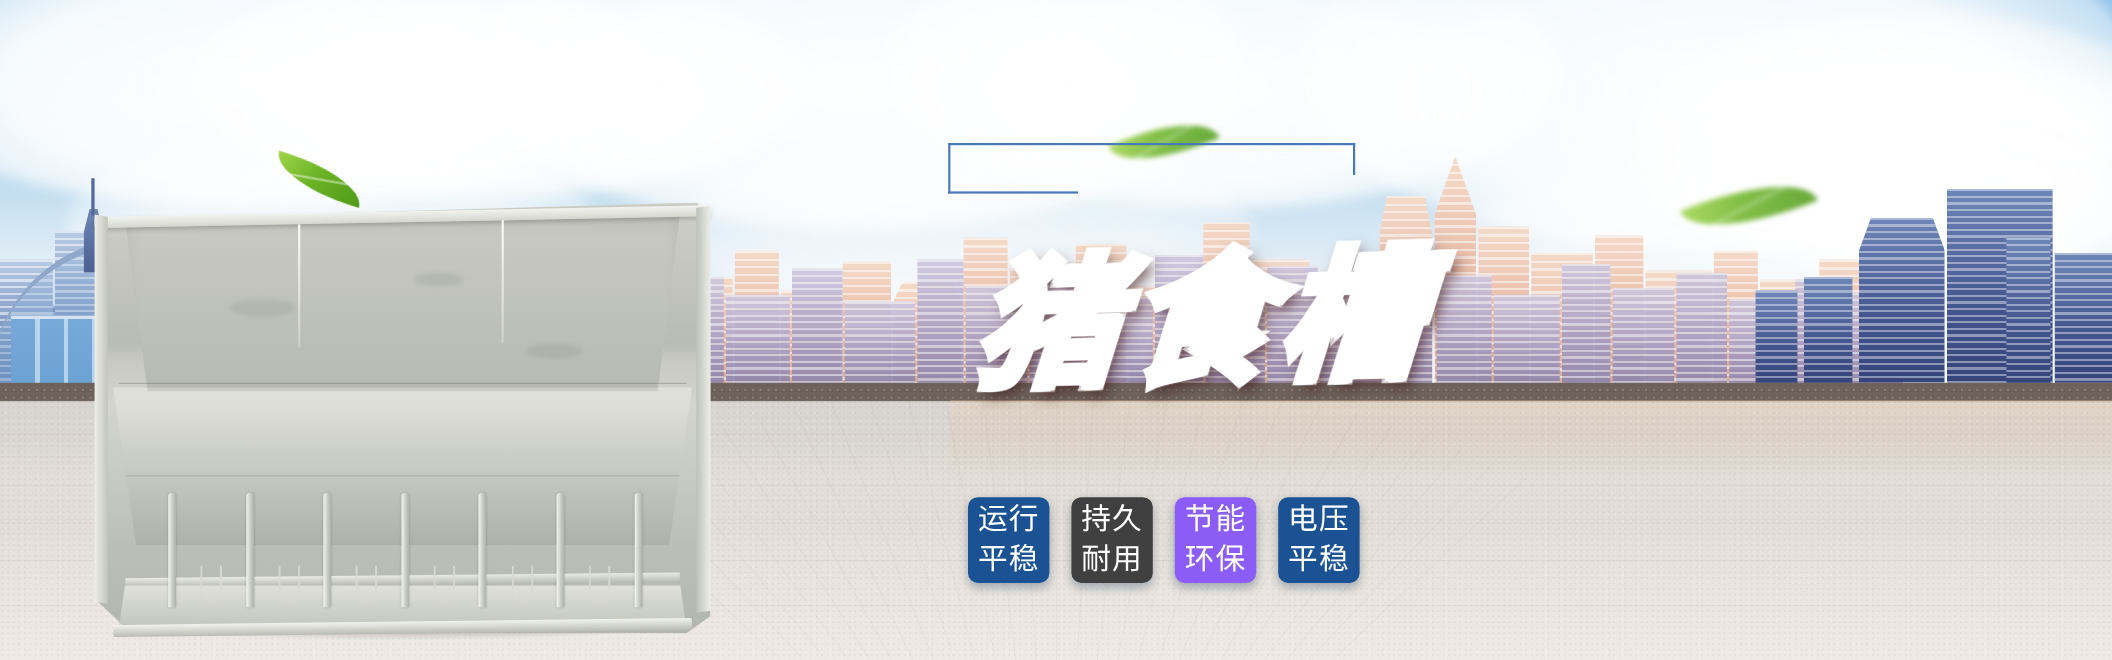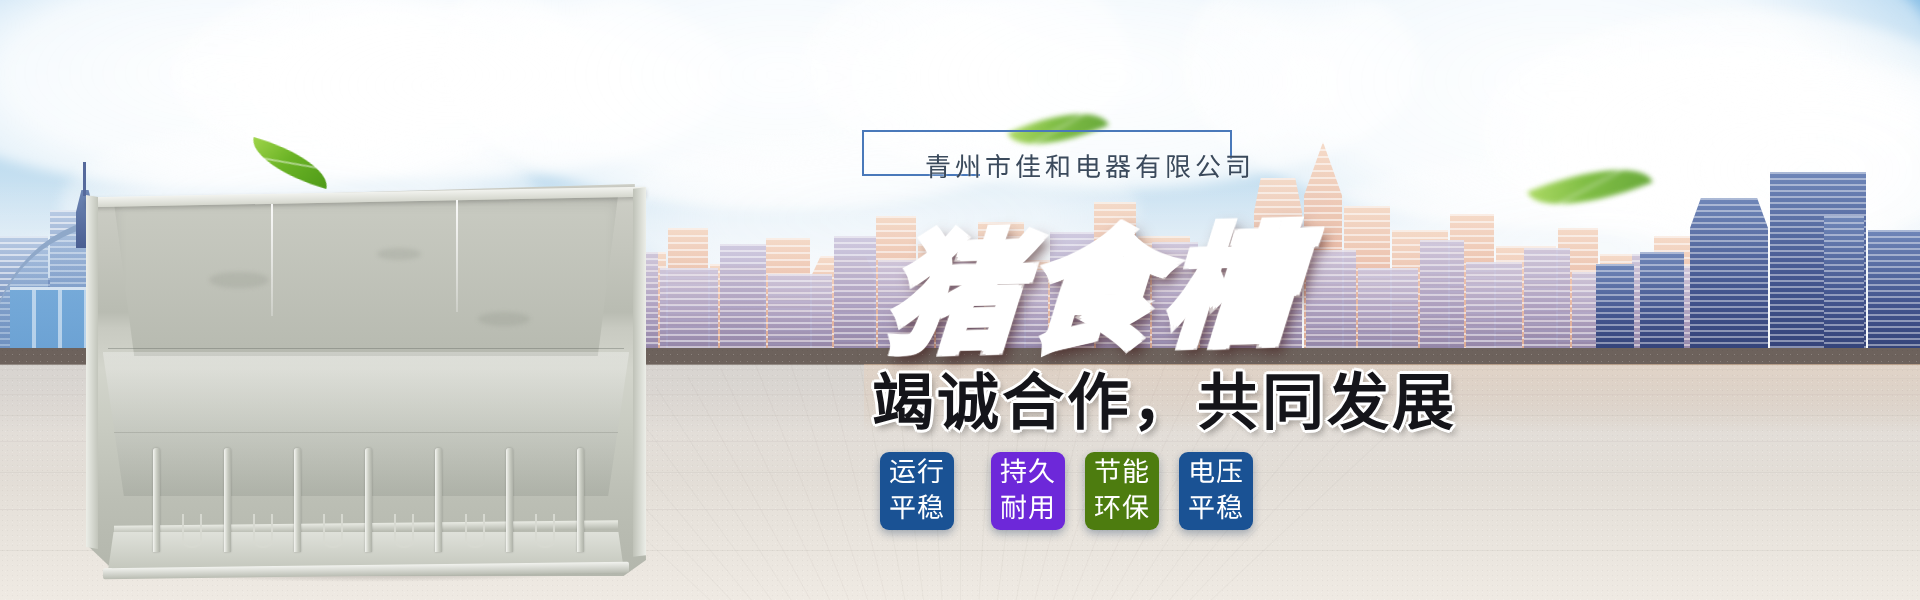--- a/index.html
+++ b/index.html
@@ -524,37 +524,35 @@
 
   <div class="copy">
 
     <div class="frame">
       <div class="frame-l"></div>
       <div class="frame-t"></div>
       <div class="frame-b"></div>
       <div class="frame-r"></div>
     </div>
 
-    <div class="company">青州市佳和电器有限公司</div>
 
     <div class="title-outline">猪食槽</div>
     <div class="title">猪食槽</div>
 
-    <div class="subtitle">竭诚合作，共同发展</div>
 
     <div class="badges" id="badges">
         <div class="badge" style="background: rgb(26, 82, 148);">
           <span>运行</span>
           <span>平稳</span>
         </div>
-        <div class="badge" style="background: #6d28d9; margin-left: 17px;">
+        <div class="badge" style="background: #404040;">
           <span>持久</span>
           <span>耐用</span>
         </div>
-        <div class="badge" style="background: #4d7c0f;">
+        <div class="badge" style="background: #8b5cf6;">
           <span>节能</span>
           <span>环保</span>
         </div>
         <div class="badge" style="background: rgb(26, 82, 148);">
           <span>电压</span>
           <span>平稳</span>
         </div>
       </div>
   </div>
 

